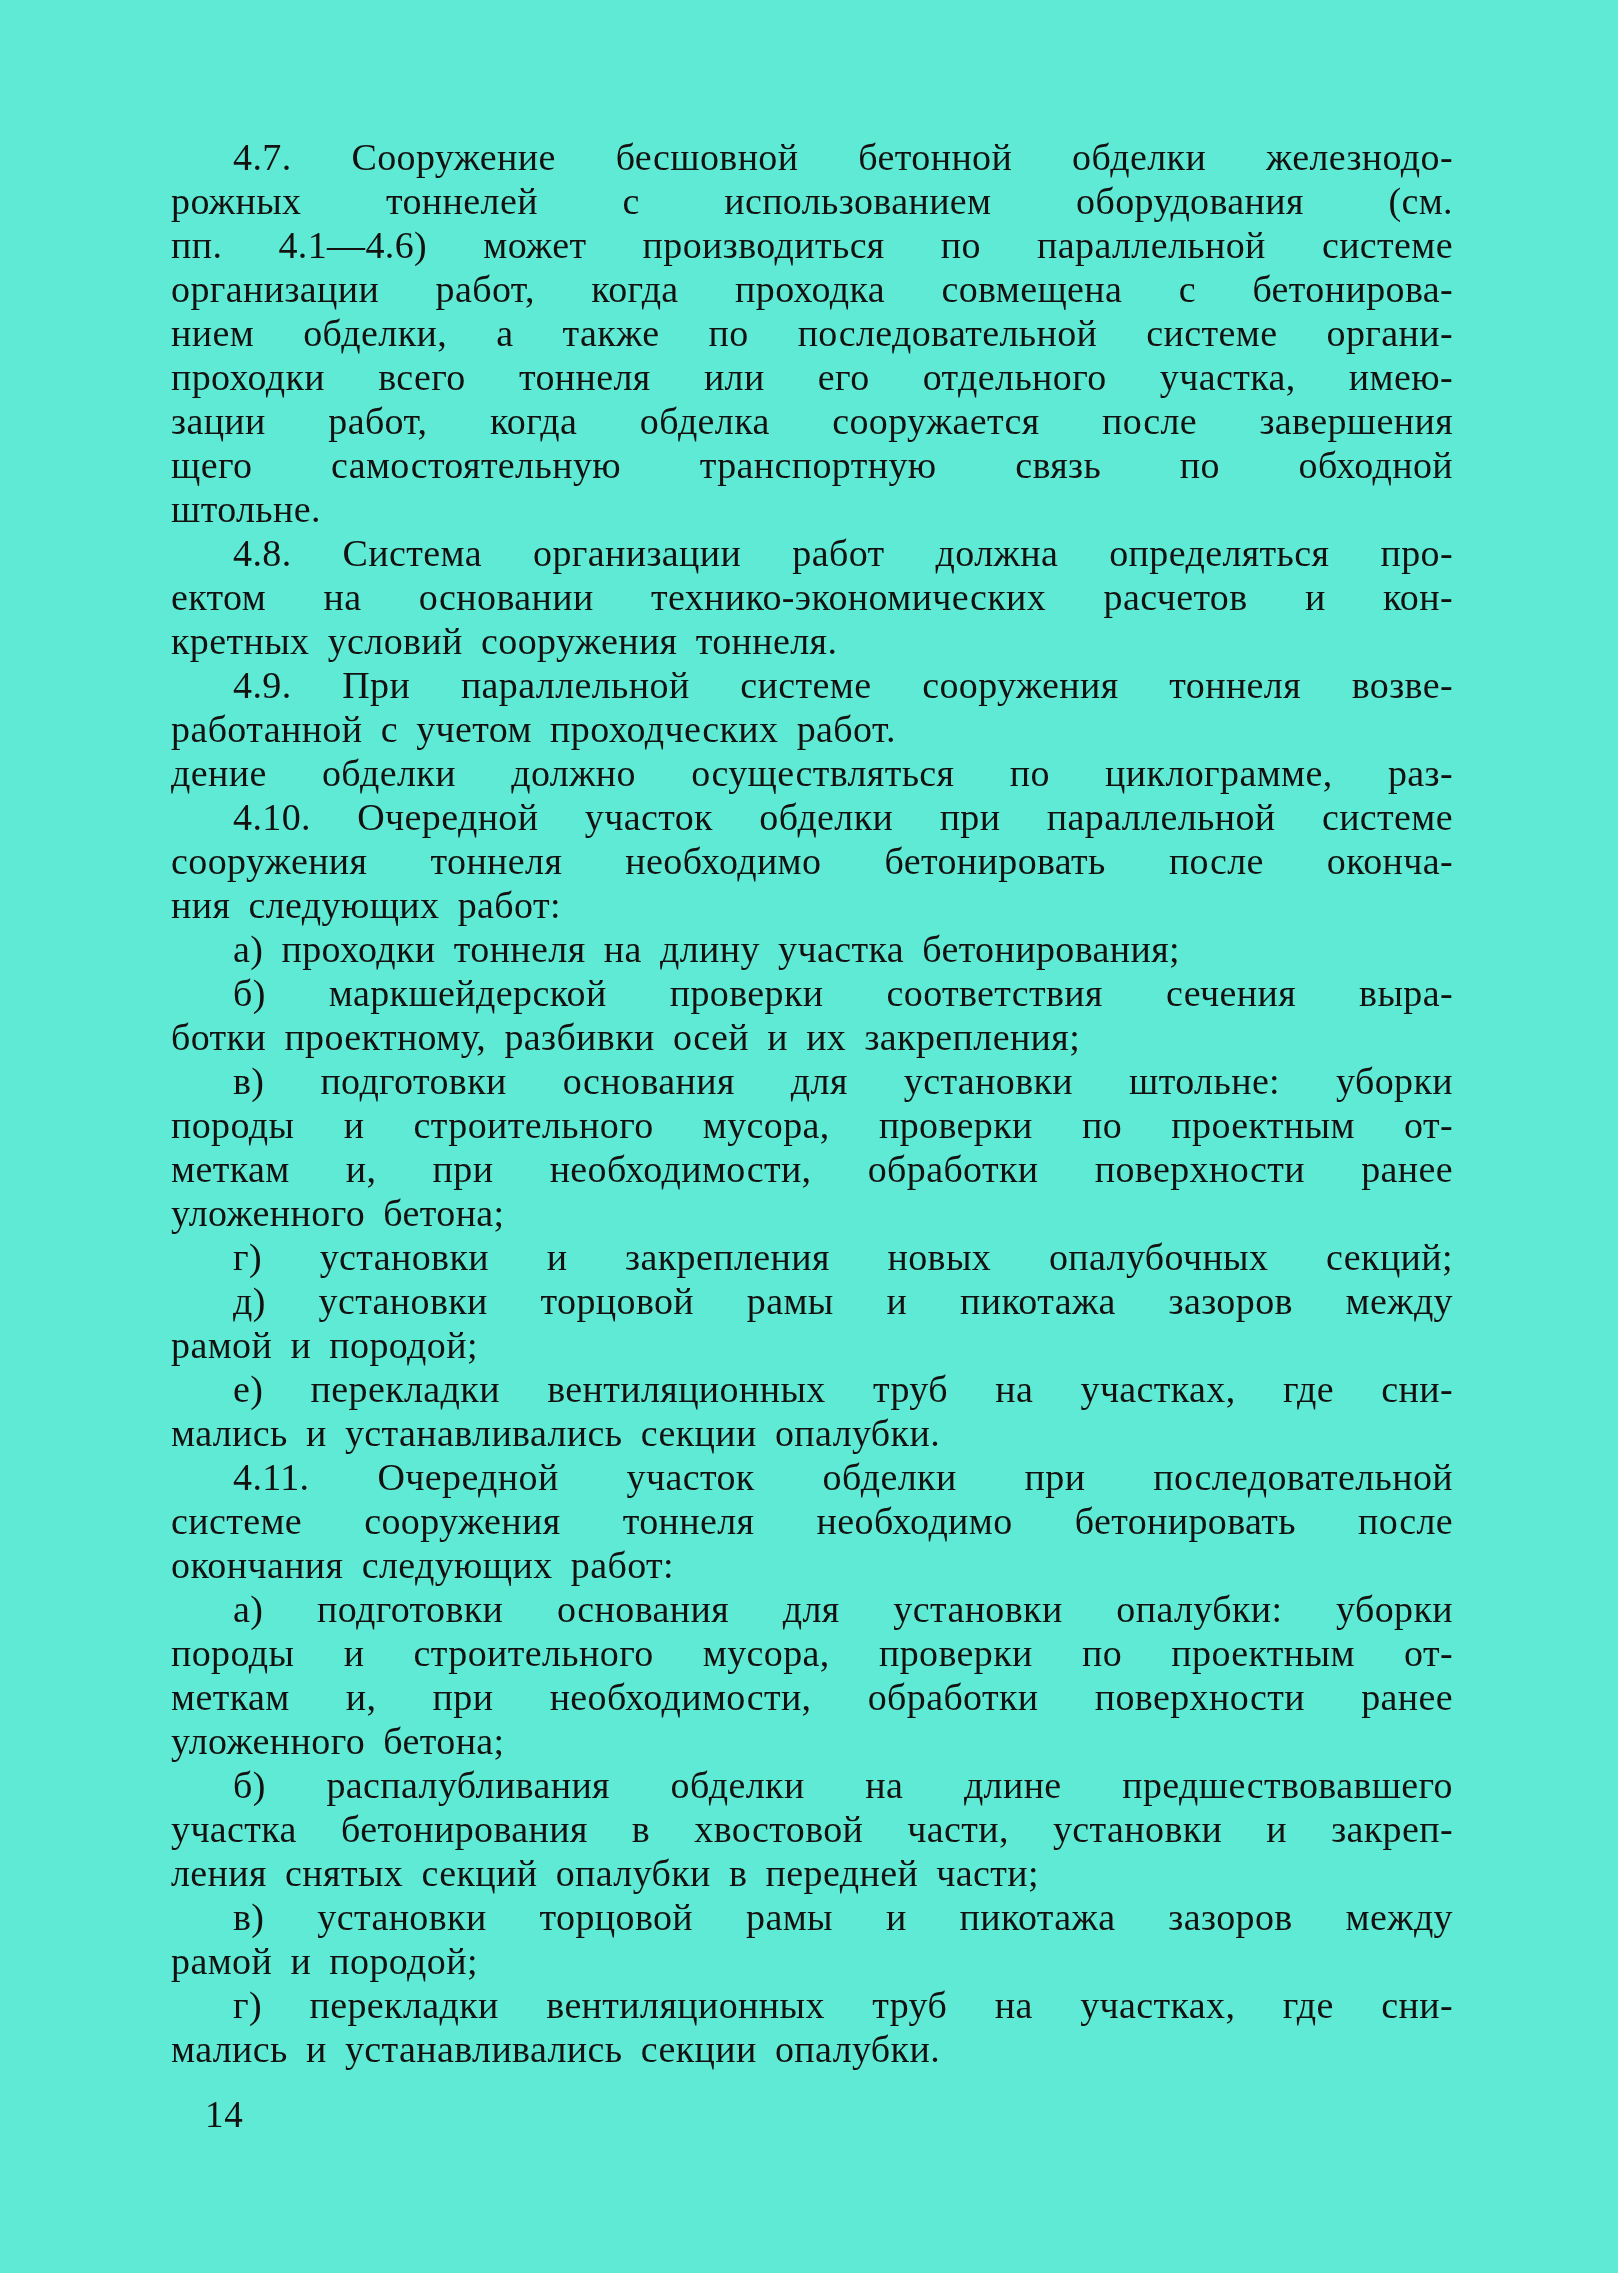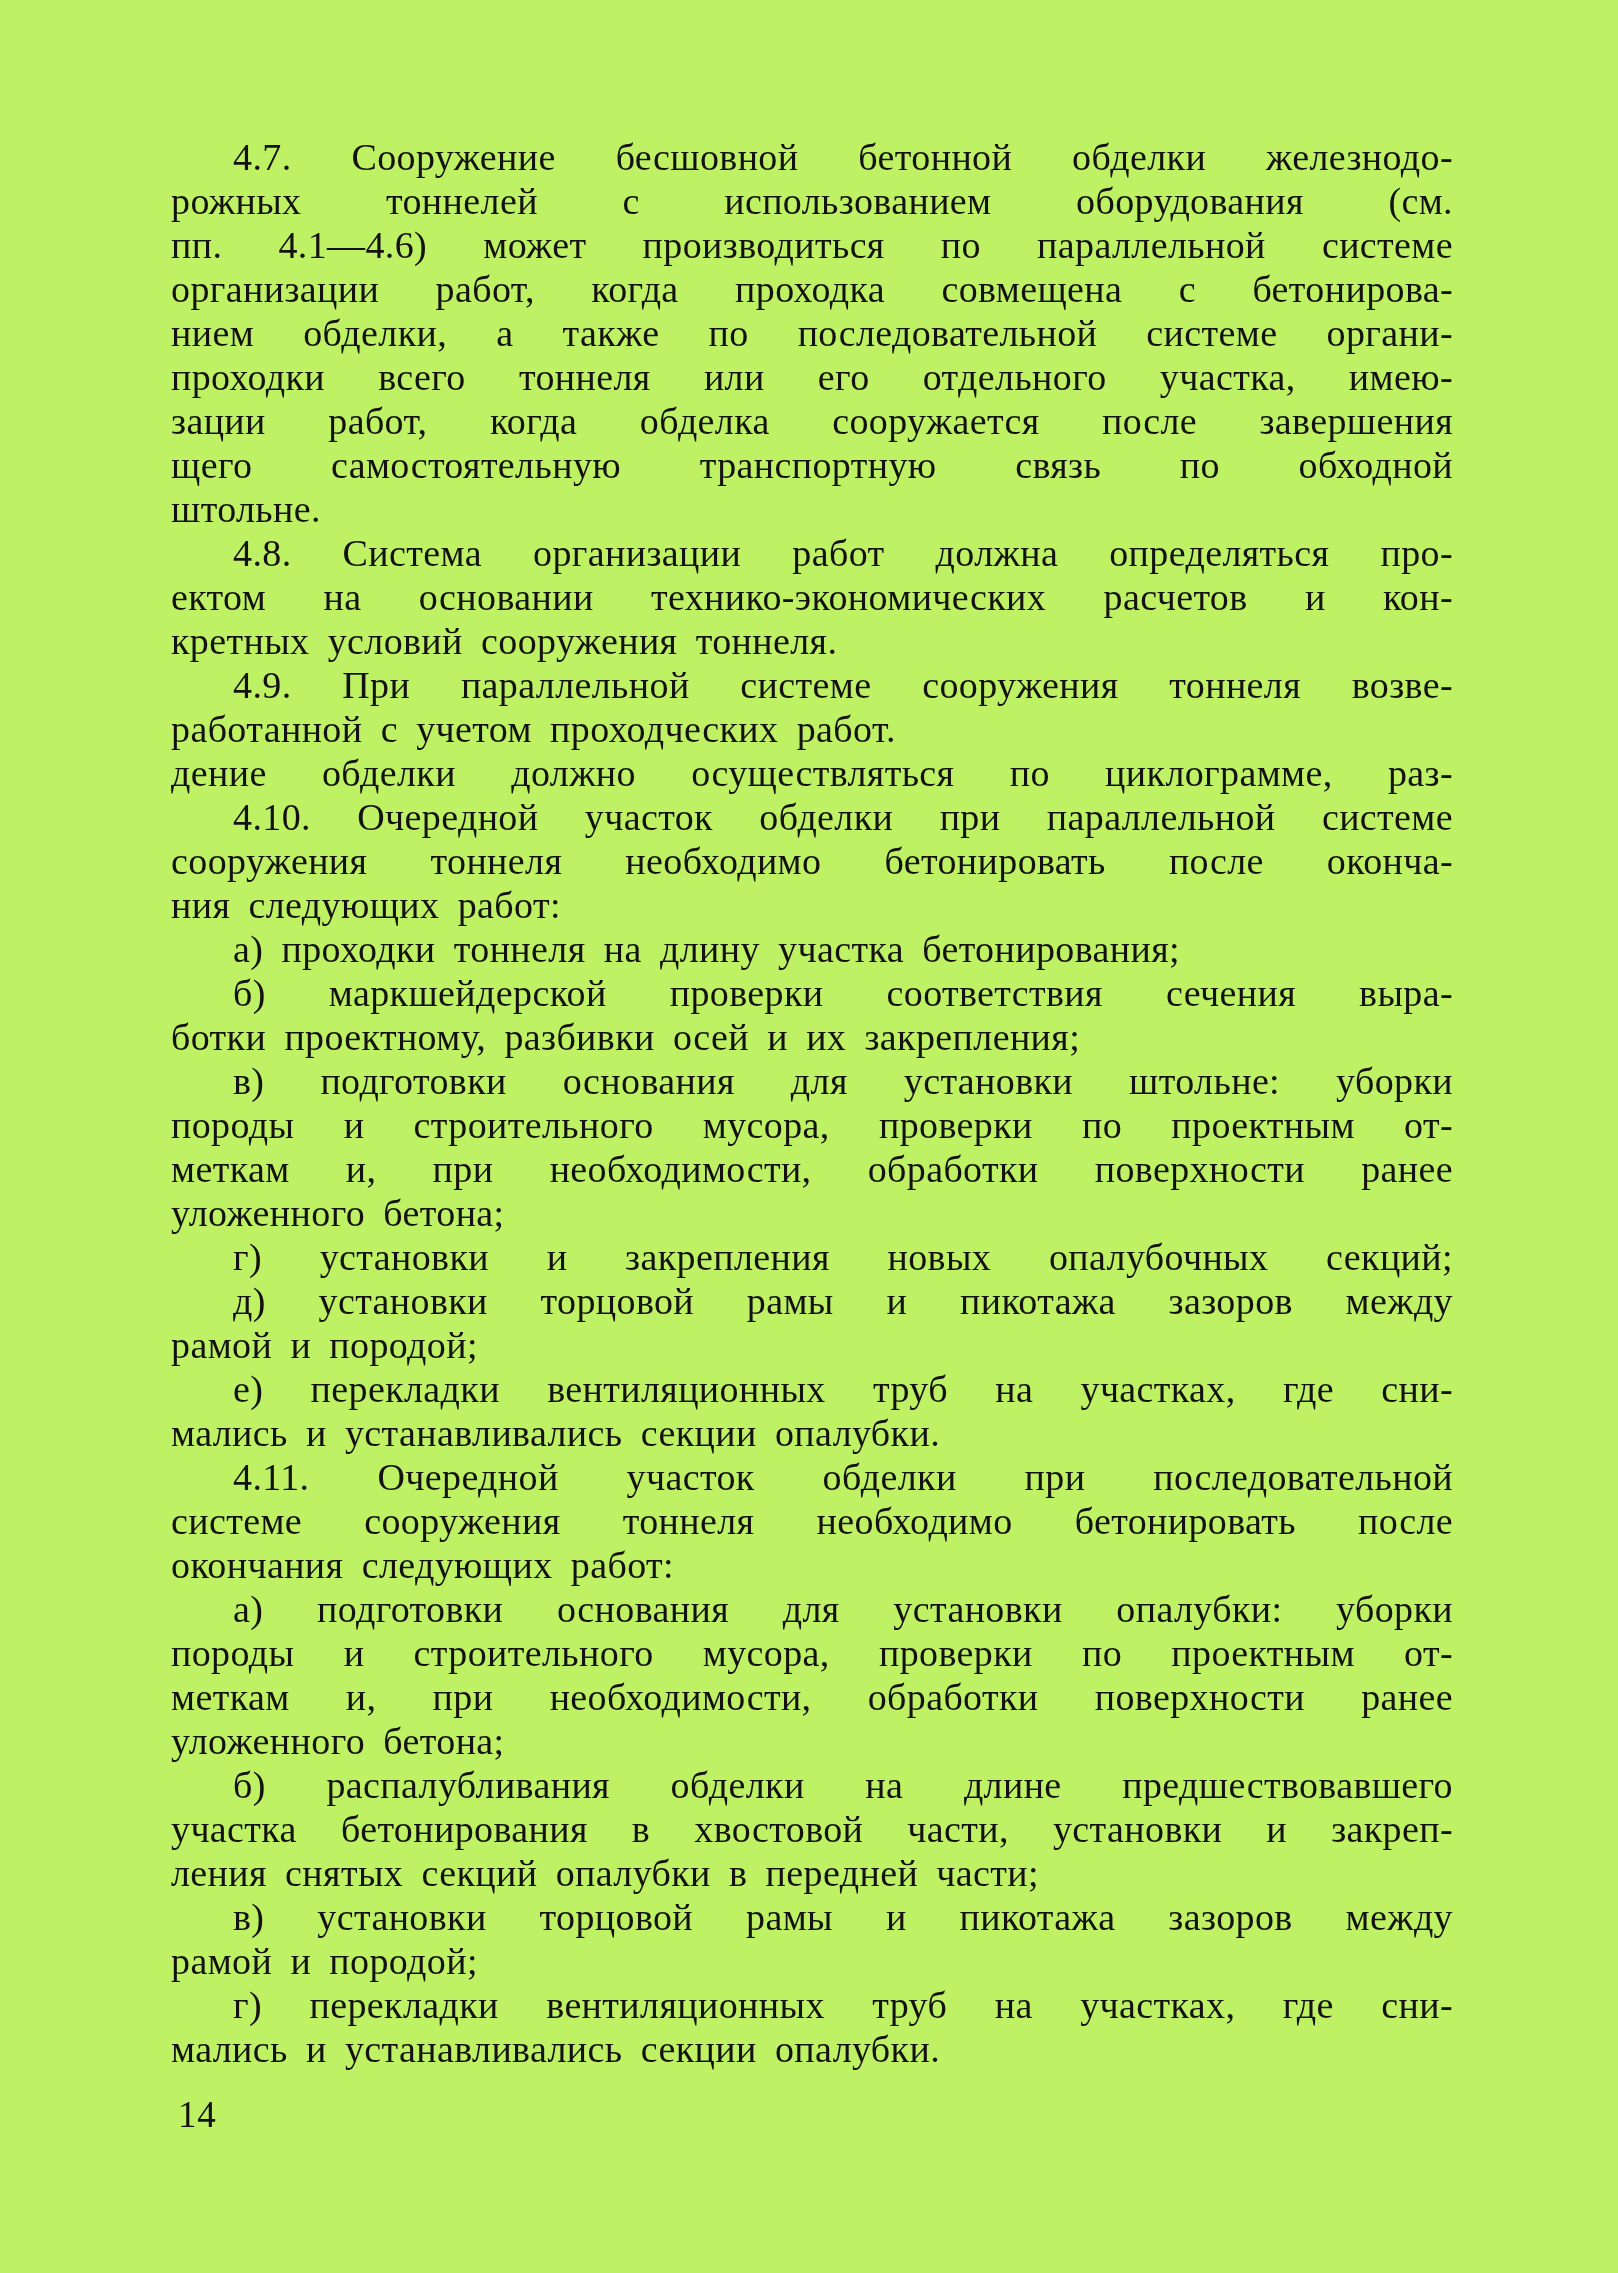--- a/index.html
+++ b/index.html
@@ -4,21 +4,21 @@
 <style>
   html, body {
     margin: 0;
     padding: 0;
     background: #e8e8e8;
   }
   .page {
     position: relative;
     width: 1619px;
     height: 2274px;
-    background: #bef264;
+    background: #5eead4;
     overflow: hidden;
     font-family: "Liberation Serif", "DejaVu Serif", serif;
     color: #141210;
   }
   .text-block {
     position: absolute;
     left: 171px;
     top: 135px;
     width: 1282px;
     font-size: 38px;
@@ -36,21 +36,21 @@
     white-space: normal;
   }
   .line.first {
     text-indent: 62px;
   }
   .line.flush {
     text-align-last: left;
   }
   .page-number {
     position: absolute;
-    left: 178px;
+    left: 205px;
     top: 2093px;
     font-size: 37px;
     line-height: 44px;
     letter-spacing: 0.02em;
   }
 </style>
 </head>
 <body>
 
 <div class="page">

